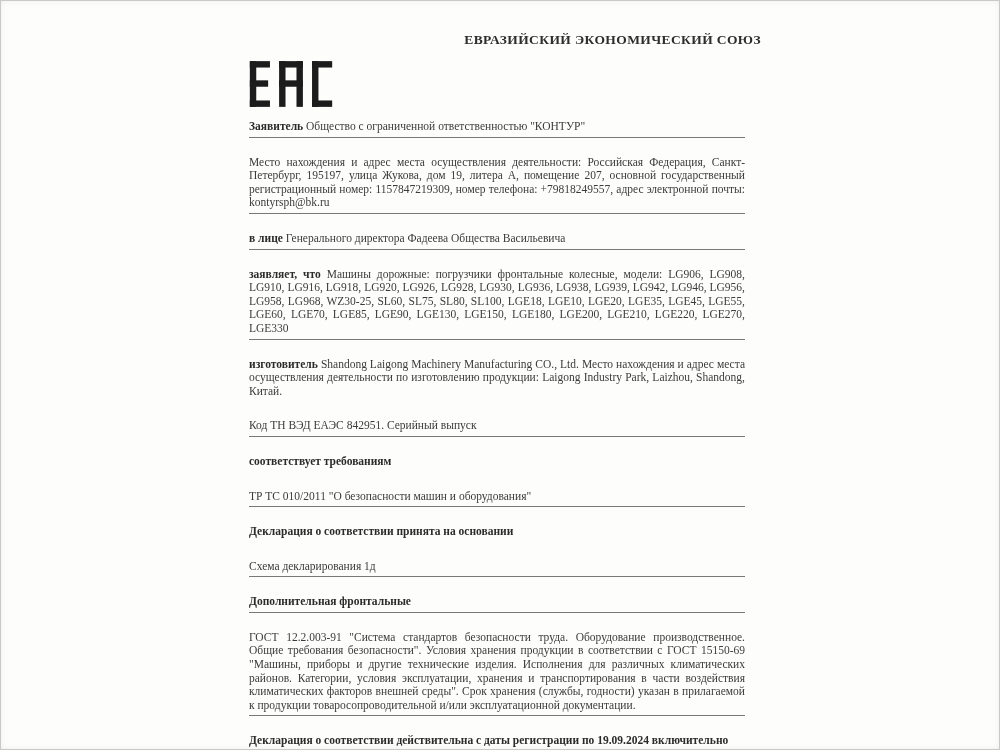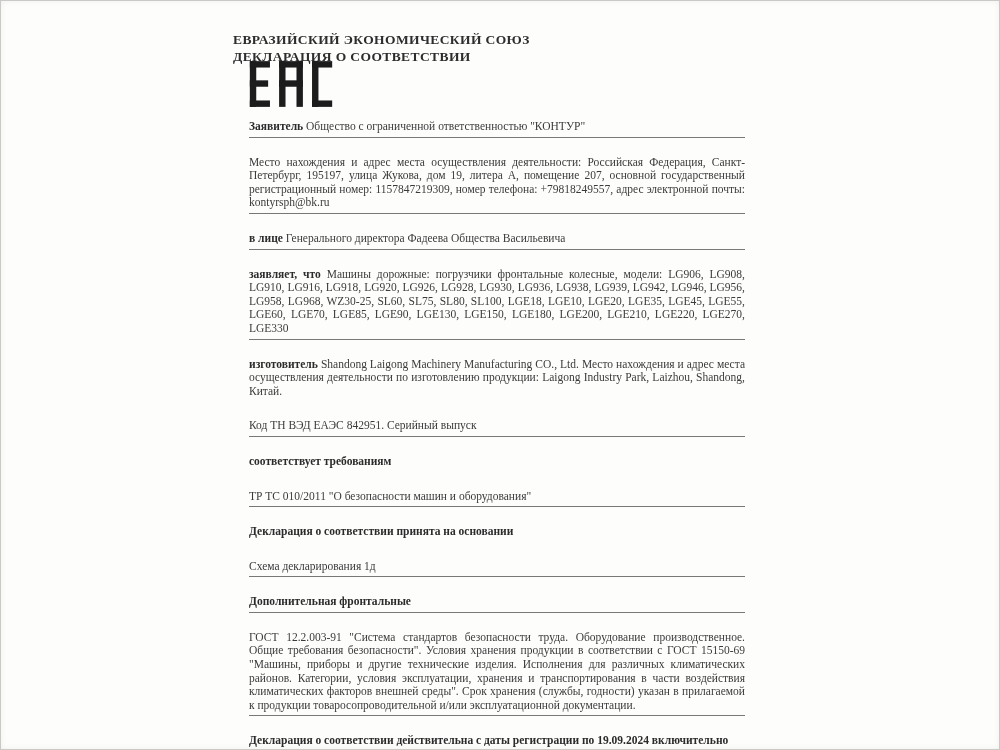--- a/index.html
+++ b/index.html
@@ -8,21 +8,21 @@
     background:#f4f4f2;
     font-family:"Liberation Serif", serif;
   }
   .sheet{
     position:relative;width:998px;height:748px;
     background:#fdfdfc;border:1px solid #c9c9c5;
     box-shadow:inset 0 0 6px rgba(0,0,0,.06);
   }
   .hdr{
     position:absolute;left:232px;top:30px;width:528px;
-    text-align:left;font-weight:bold;font-size:13.5px;line-height:17px;
+    text-align:right;font-weight:bold;font-size:13.5px;line-height:17px;
     color:#2d2d2d;letter-spacing:.4px;
   }
   .eac{position:absolute;left:247px;top:60px;}
   .content{
     position:absolute;left:232px;top:101px;width:528px;
     font-size:11.5px;line-height:13.6px;color:#3b3b3b;
   }
   .sec{padding:2px 0 3px 0;margin:16px;}
   .rule{border-bottom:1px solid #787874;}
   .b{font-weight:bold;color:#2b2b2b;}
@@ -43,21 +43,20 @@
   .footer p{font-weight:bold;color:#2b2b2b;font-size:11.8px;}
   .footer p + p{margin-top:9px;font-style:italic;}
 </style>
 </head>
 <body>
 
 <div class="sheet">
 
   <div class="hdr">
     <div>ЕВРАЗИЙСКИЙ ЭКОНОМИЧЕСКИЙ СОЮЗ</div>
-    <div>ДЕКЛАРАЦИЯ О СООТВЕТСТВИИ</div>
   </div>
 
   <div class="eac">
     <svg width="86" height="46" viewBox="0 0 94 50" aria-hidden="true">
       <g fill="#1c1c1c">
 
         <rect x="2" y="0" width="7" height="50"></rect>
         <rect x="2" y="0" width="22" height="7"></rect>
         <rect x="2" y="21" width="20" height="7"></rect>
         <rect x="2" y="43" width="22" height="7"></rect>

